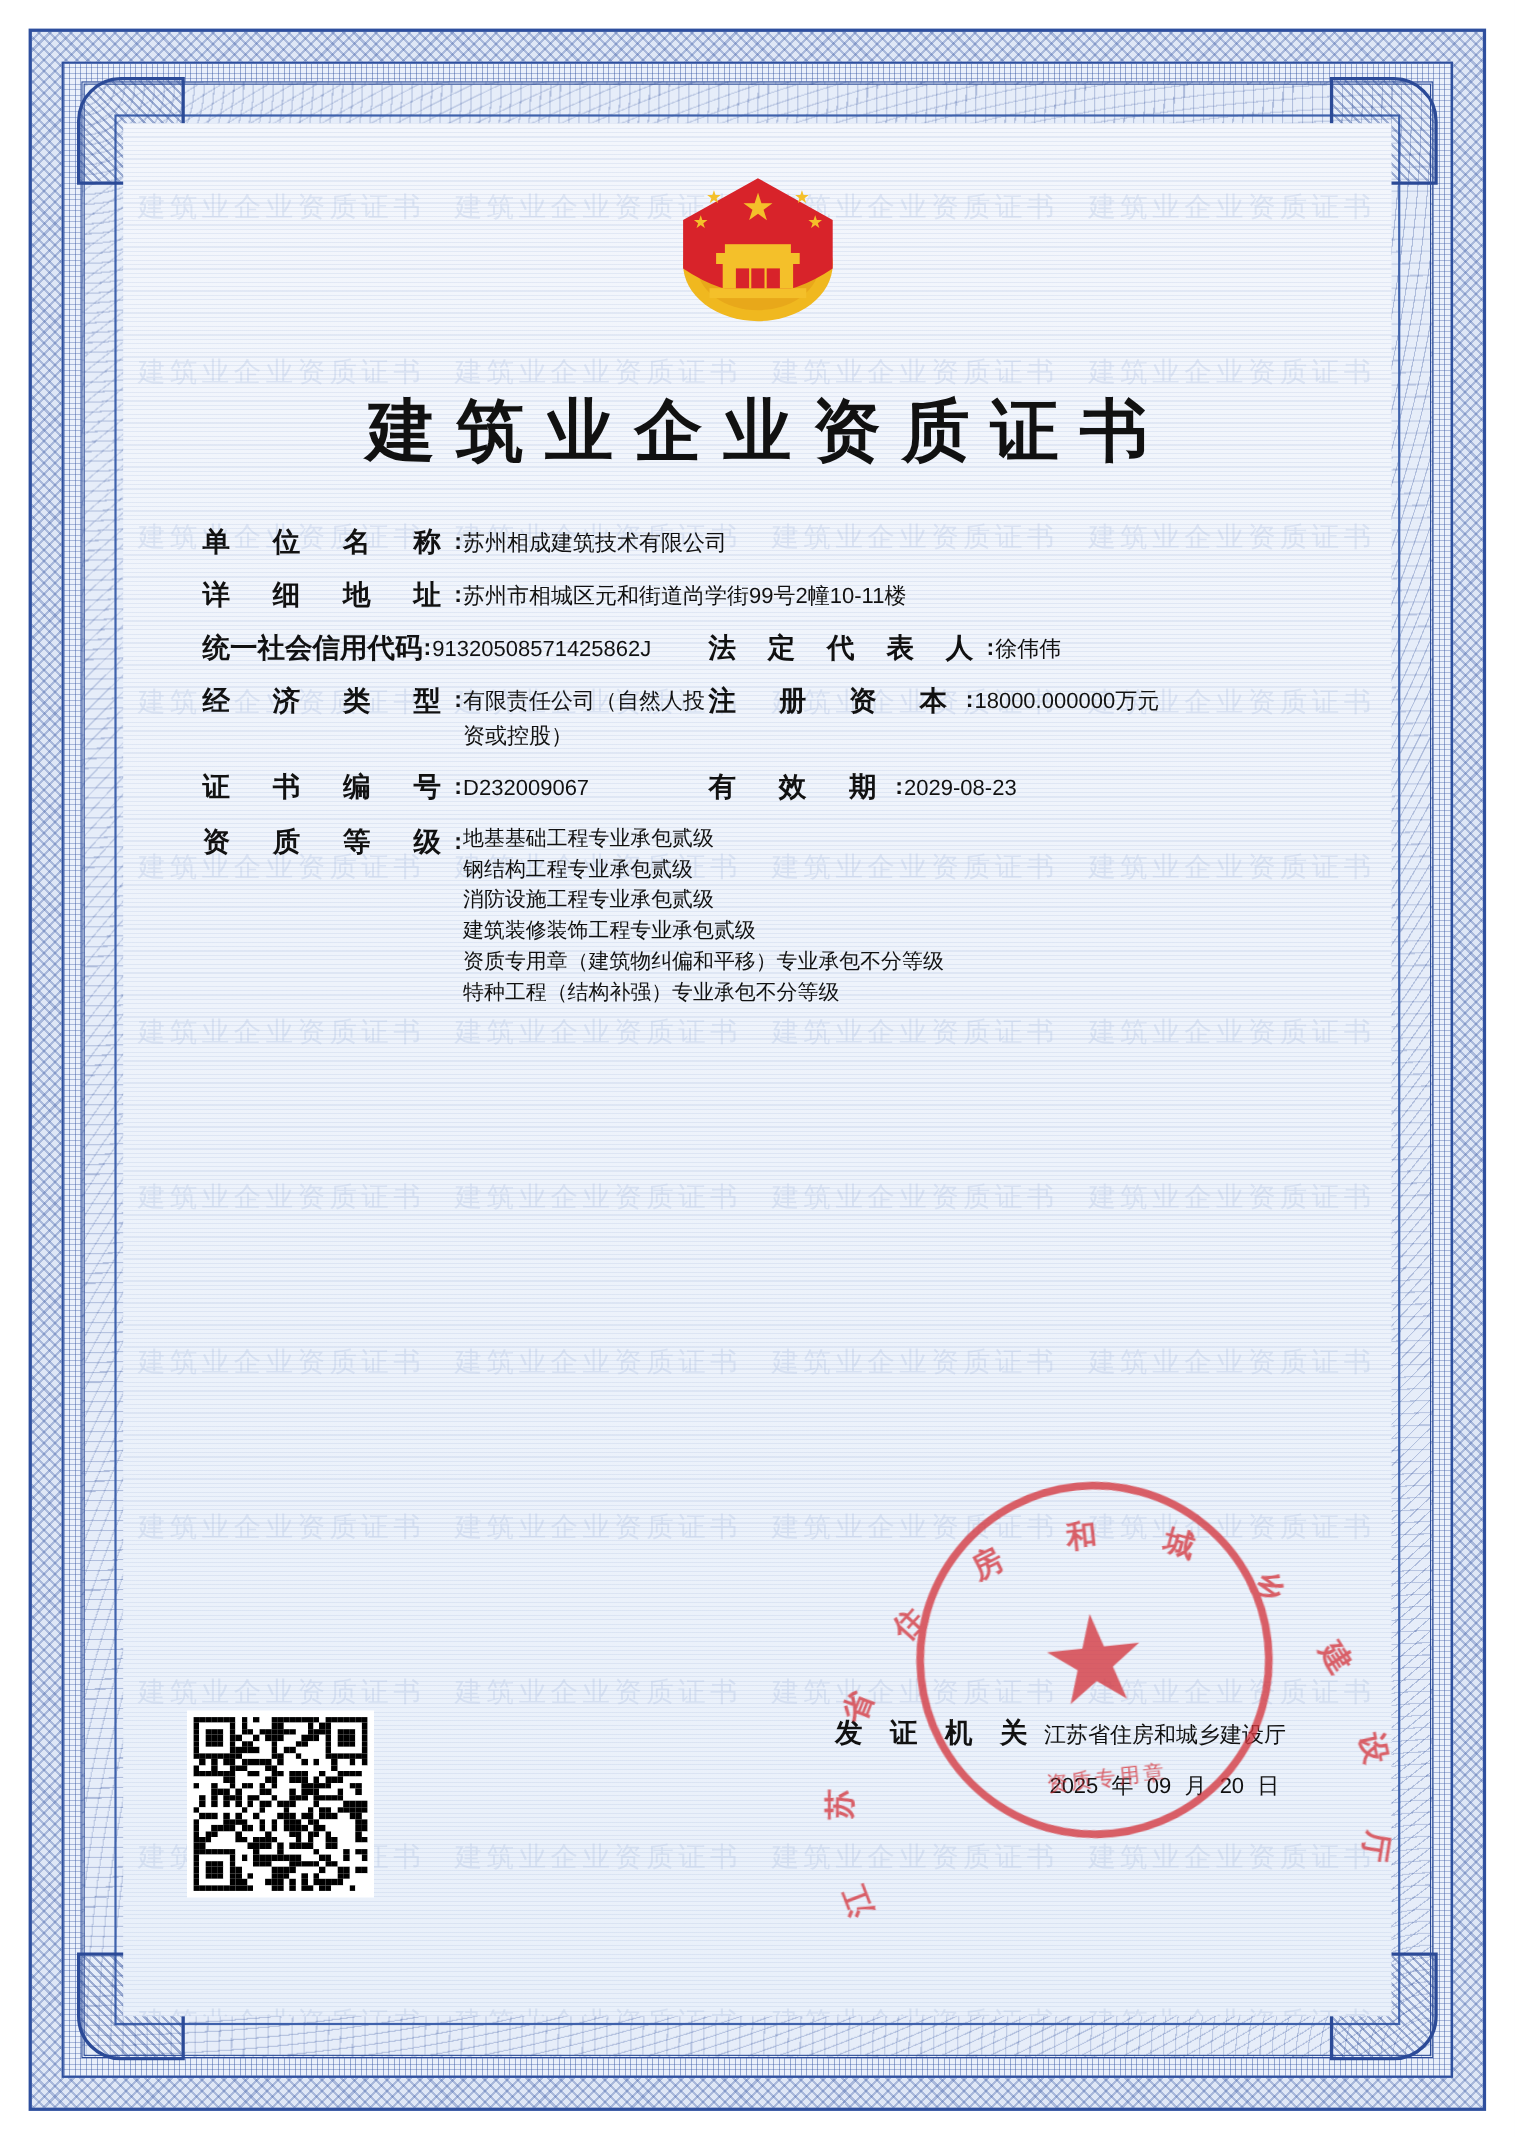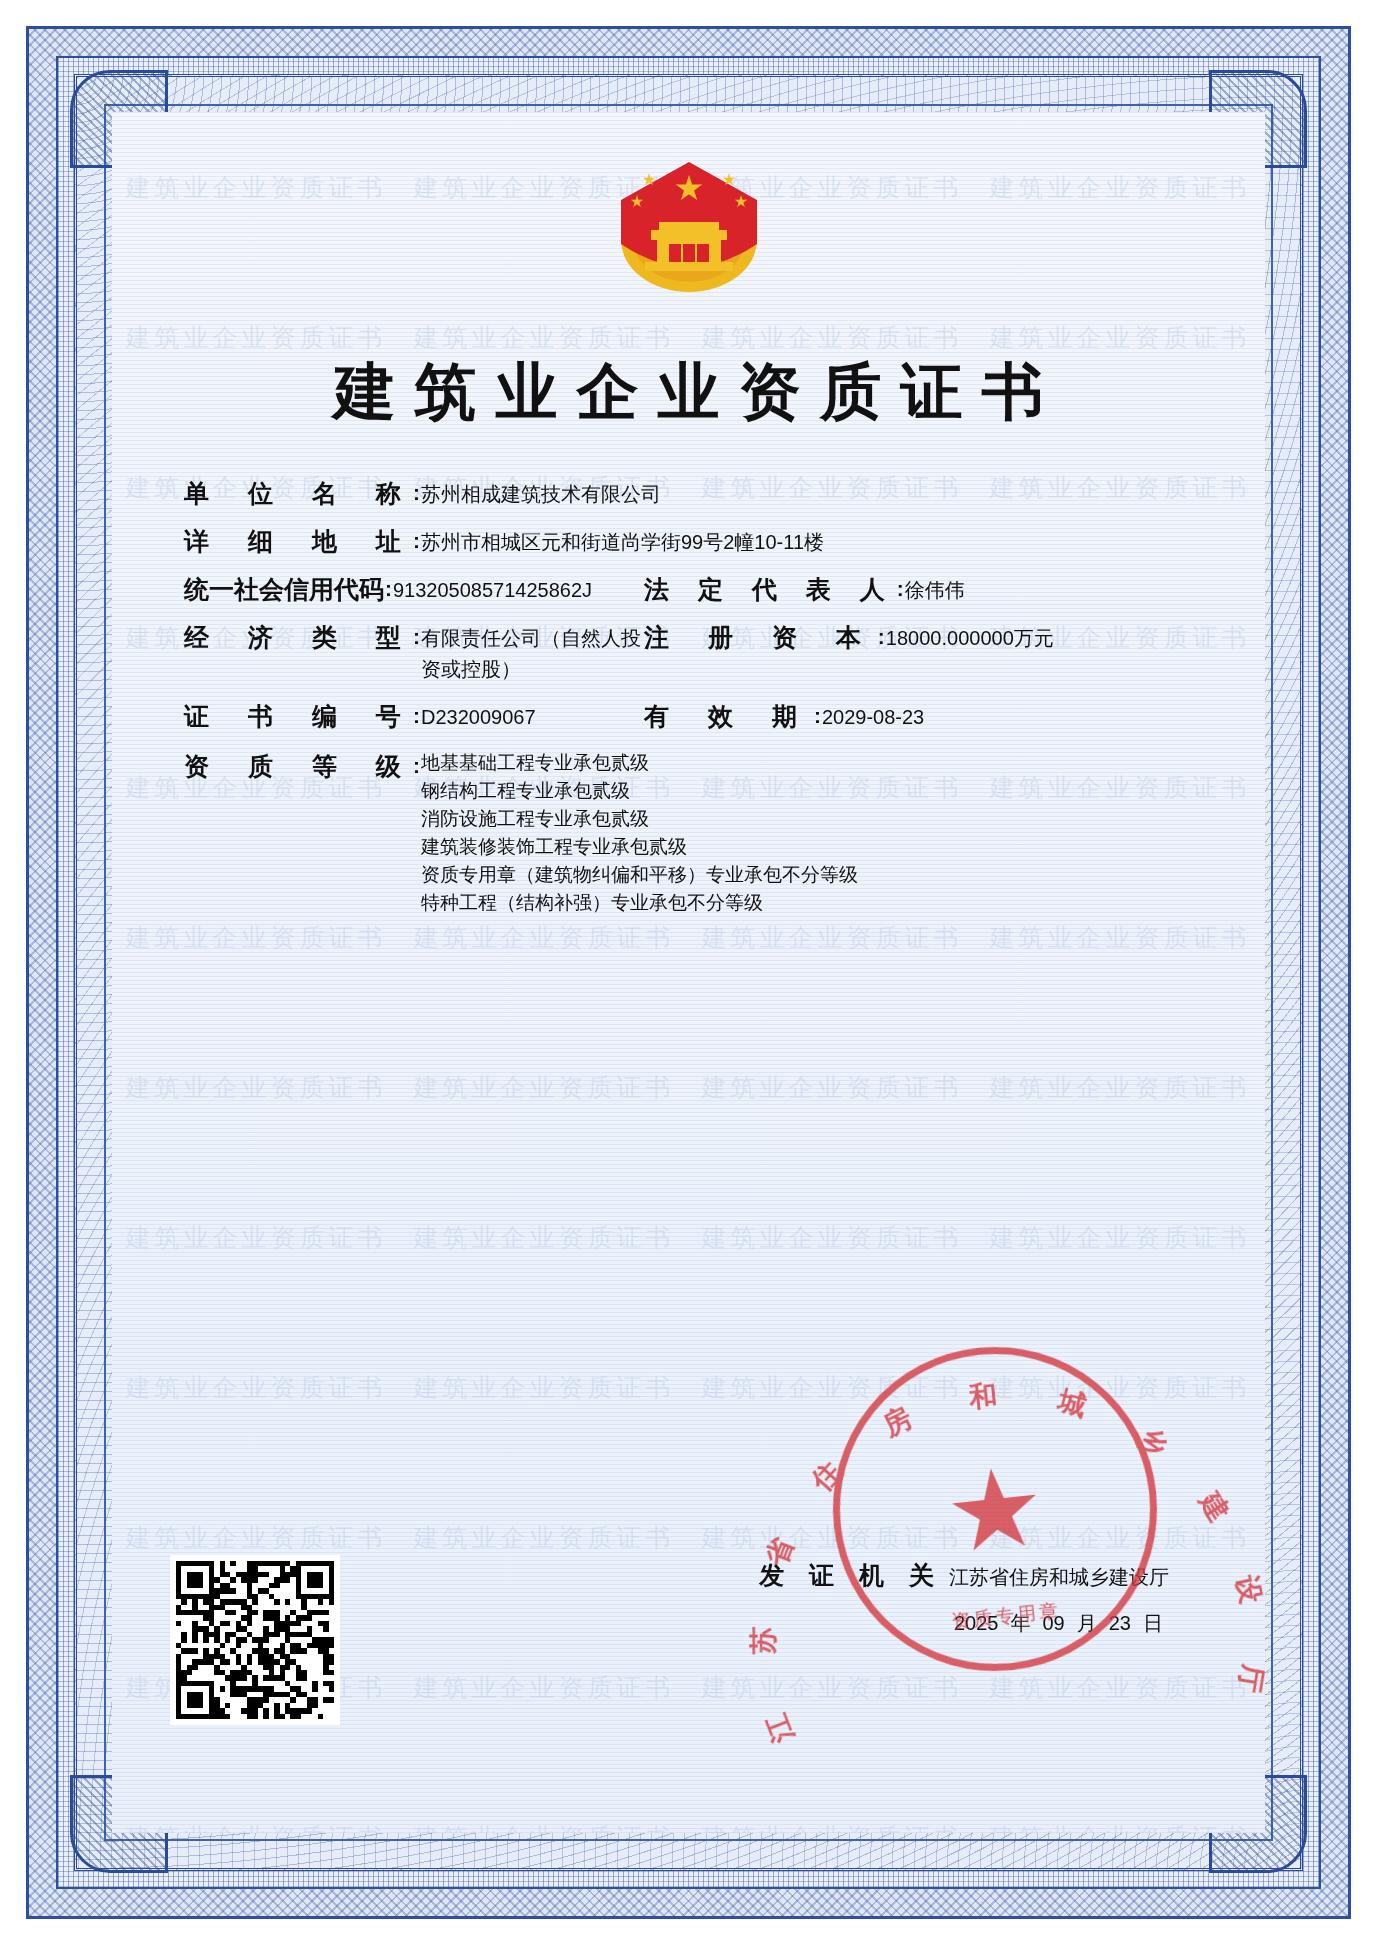--- a/index.html
+++ b/index.html
@@ -1294,21 +1294,21 @@
     <div class="issuer">
       <div class="issuer-row">
         <div class="issuer-label">发 证 机 关</div>
         <div class="issuer-value">江苏省住房和城乡建设厅</div>
       </div>
       <div class="date-row">
         <span>2025</span>
         <span>年</span>
         <span>09</span>
         <span>月</span>
-        <span>23</span>
+        <span>20</span>
         <span>日</span>
       </div>
     </div>
 
     <div class="seal">
       <div class="seal-text" id="seal-arc">
           <span style="transform: translate(-50%, 0px) rotate(-105deg) translateY(-132px) rotate(0deg); transform-origin: 50% 132px;">江</span>
           <span style="transform: translate(-50%, 0px) rotate(-84deg) translateY(-132px) rotate(0deg); transform-origin: 50% 132px;">苏</span>
           <span style="transform: translate(-50%, 0px) rotate(-63deg) translateY(-132px) rotate(0deg); transform-origin: 50% 132px;">省</span>
           <span style="transform: translate(-50%, 0px) rotate(-42deg) translateY(-132px) rotate(0deg); transform-origin: 50% 132px;">住</span>

